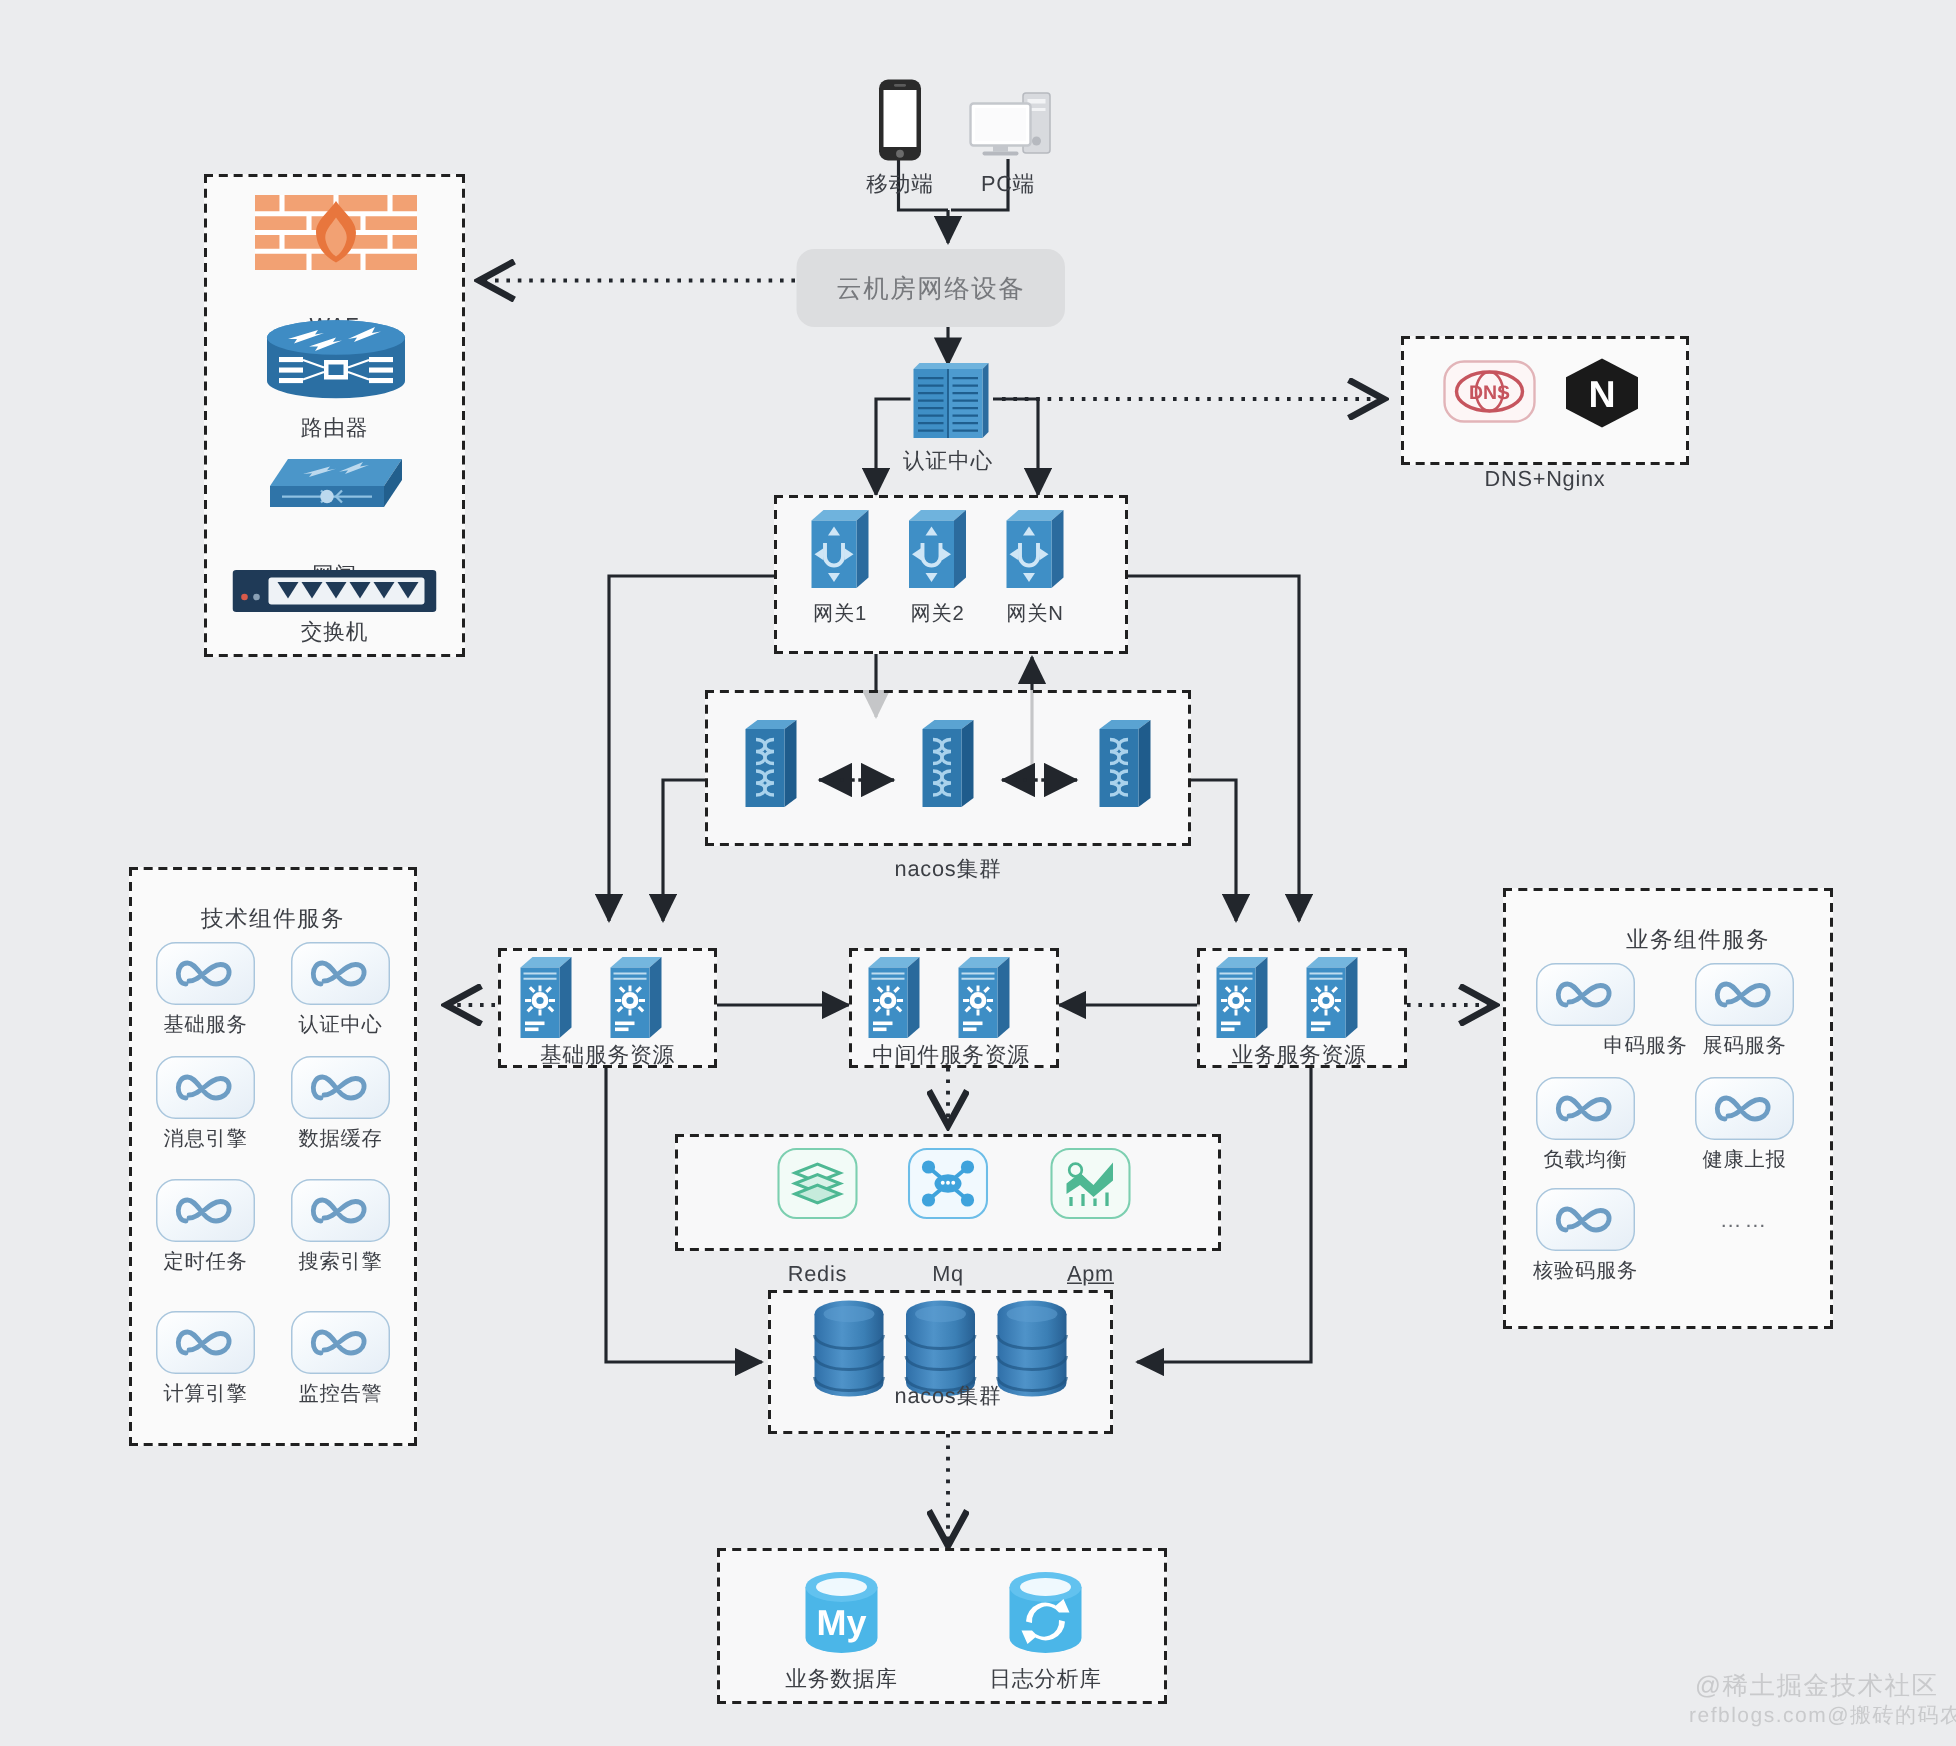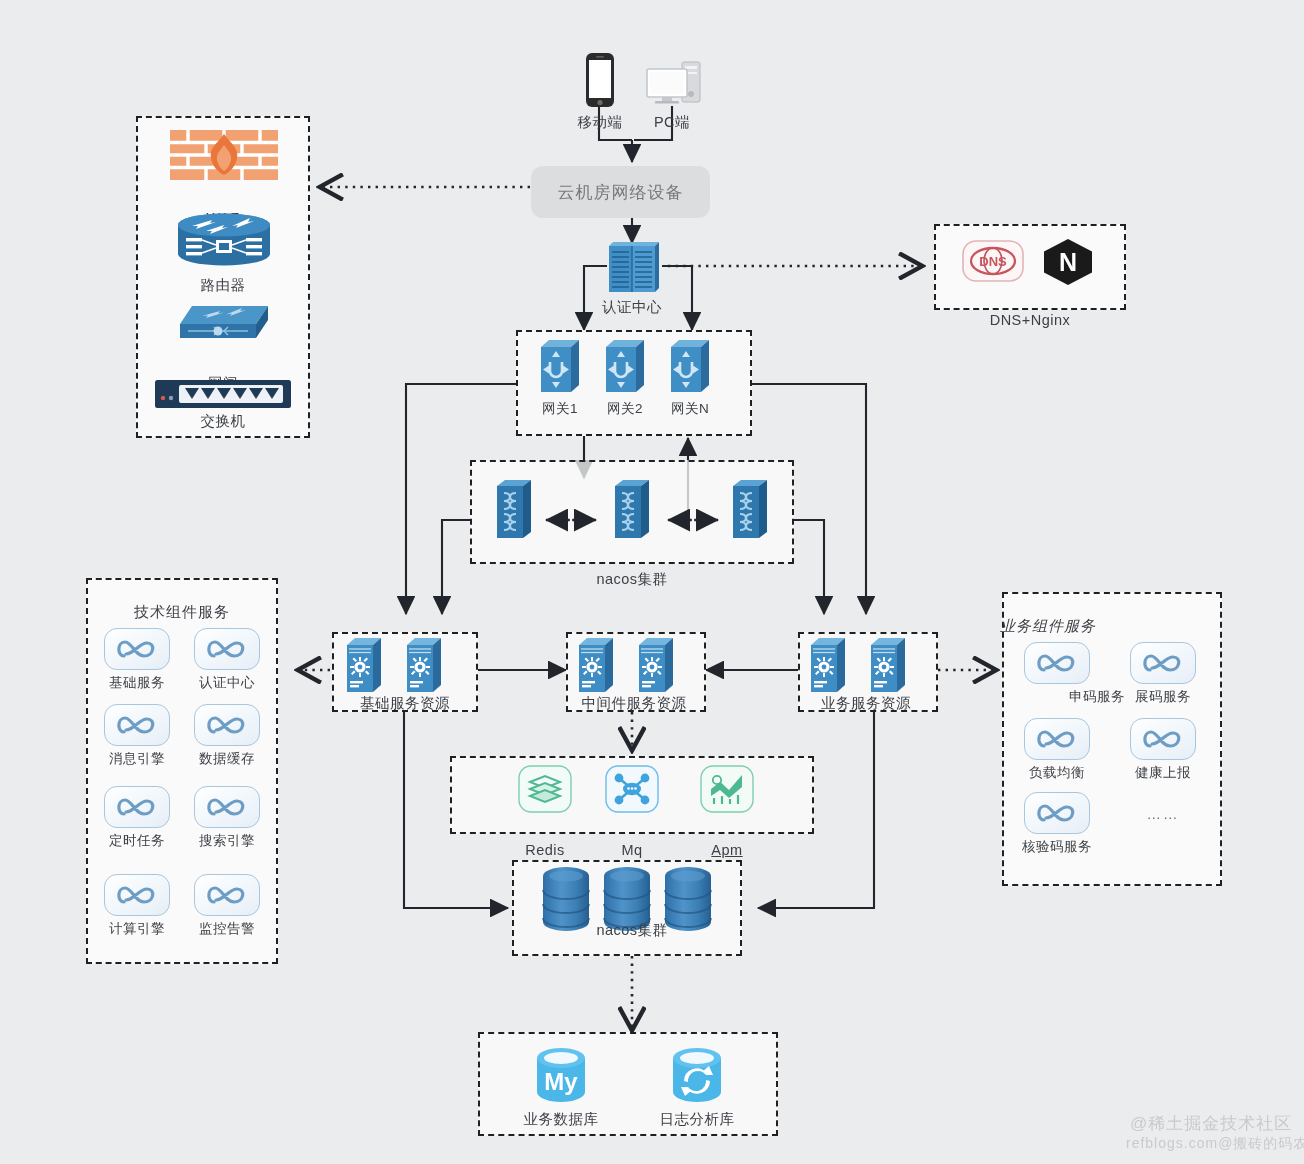--- a/index.html
+++ b/index.html
@@ -459,21 +459,21 @@
         <div class="chip">
     <svg width="46" height="26" viewBox="0 0 46 26">
       <path d="M10,20 C3,20 3,6 11,6 C18,6 21,20 30,20 C40,20 42,7 33,7 C25,7 20,18 12,18" fill="none" stroke="#6d9dc4" stroke-width="3.2" stroke-linecap="round"></path>
     </svg>
   </div>
       </div>
       <div class="cap sm" style="left: 227px; top: 920px;">监控告警</div>
     </div>
 
   <div class="dbox" style="left:1002px;top:592px;width:220px;height:294px;"></div>
-  <div class="boxtitle" style="left:1048px;top:617px;font-style:italic;">业务组件服务</div>
+  <div class="boxtitle" style="left:1132px;top:617px;">业务组件服务</div>
   <div id="biz-items">
       <div style="position: absolute; left: 1024px; top: 642px;">
         <div class="chip">
     <svg width="46" height="26" viewBox="0 0 46 26">
       <path d="M10,20 C3,20 3,6 11,6 C18,6 21,20 30,20 C40,20 42,7 33,7 C25,7 20,18 12,18" fill="none" stroke="#6d9dc4" stroke-width="3.2" stroke-linecap="round"></path>
     </svg>
   </div>
       </div>
       <div class="cap sm" style="left: 1057px; top: 688px; margin-left: 40px;">申码服务</div>
       <div style="position: absolute; left: 1130px; top: 642px;">

